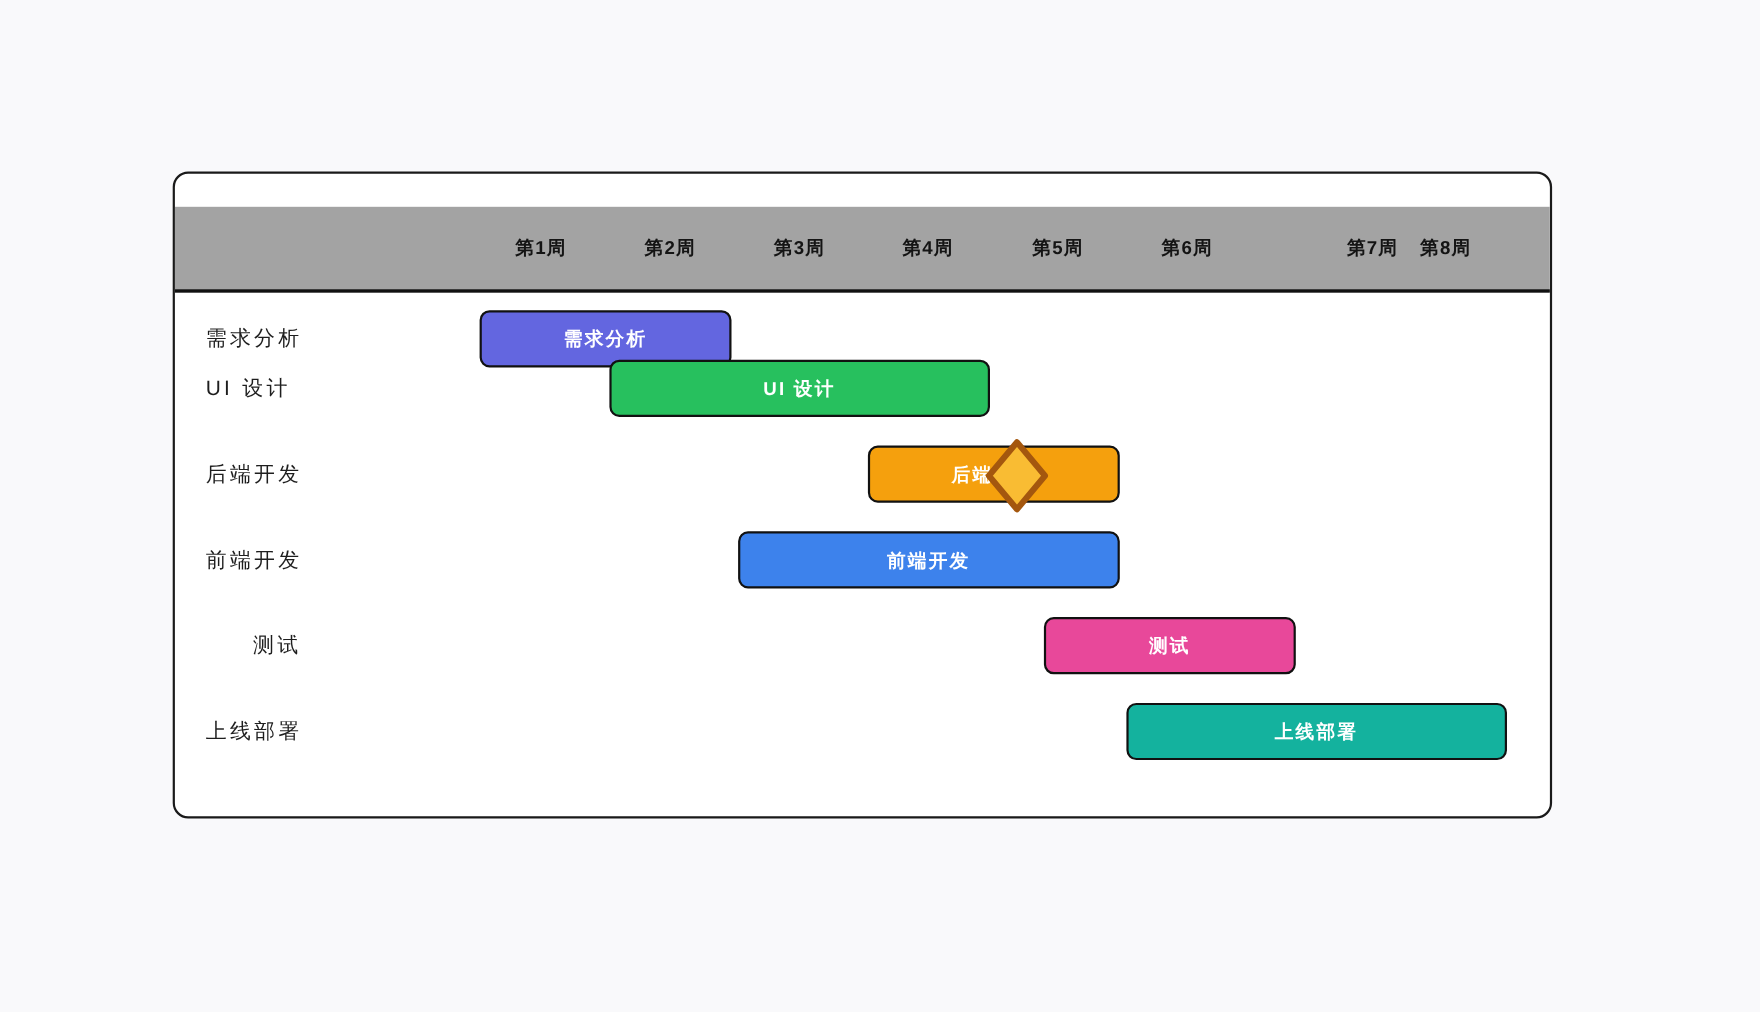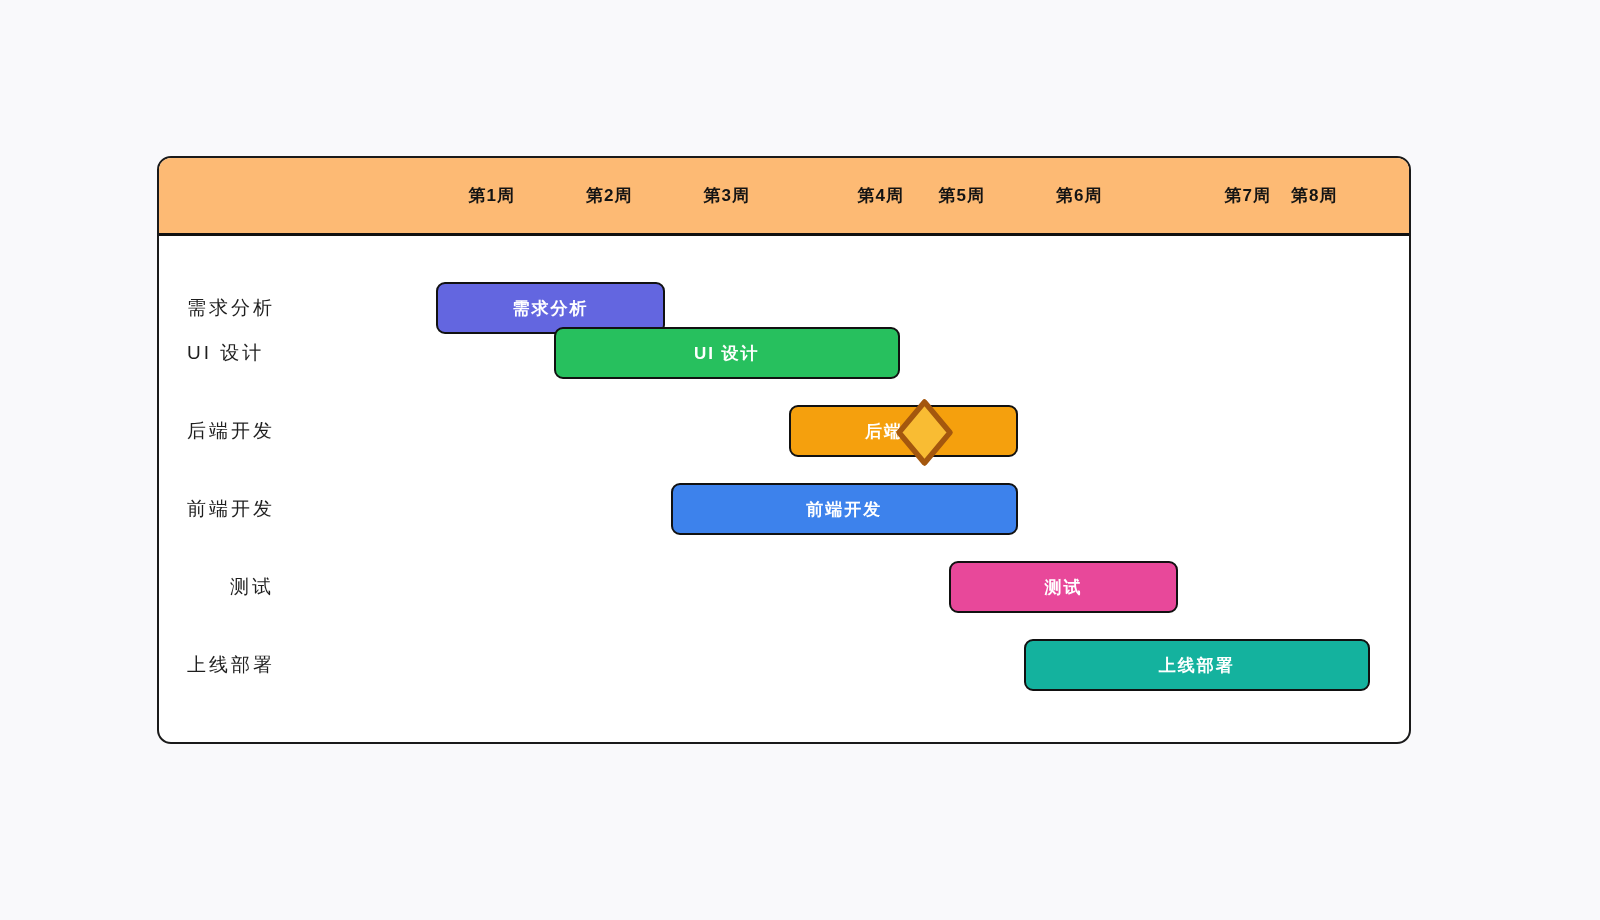--- a/index.html
+++ b/index.html
@@ -76,25 +76,25 @@
     left: 0; top: 0;
     width: 1249px; height: 583px;
     pointer-events: none;
   }
   .milestone-overlay polygon { pointer-events: auto; }
 </style>
 </head>
 <body style="background: rgb(249, 249, 251);">
 
 <div class="gantt-container" style="background: rgb(255, 255, 255);">
-  <div class="gantt-header" id="header" style="background: #fdba74;">
+  <div class="gantt-header" id="header" style="background: #a3a3a3; margin-top: 30px;">
       <span class="week-label" style="left: 274px;">第1周</span>
       <span class="week-label" style="left: 391.5px;">第2周</span>
       <span class="week-label" style="left: 509px;">第3周</span>
-      <span class="week-label" style="left: 663px;">第4周</span>
+      <span class="week-label" style="left: 626px;">第4周</span>
       <span class="week-label" style="left: 744px;">第5周</span>
       <span class="week-label" style="left: 861.5px;">第6周</span>
       <span class="week-label" style="left: 1030px;">第7周</span>
       <span class="week-label" style="left: 1096.5px;">第8周</span>
     </div>
   <div class="gantt-body" id="body">
       <div class="task-row" style="top: 0px; margin-top: 33px;">
         <span class="task-label">需求分析</span>
         <div class="task-bar" style="left: 277px; width: 229px; background: rgb(99, 102, 224);">需求分析</div>
       </div>

